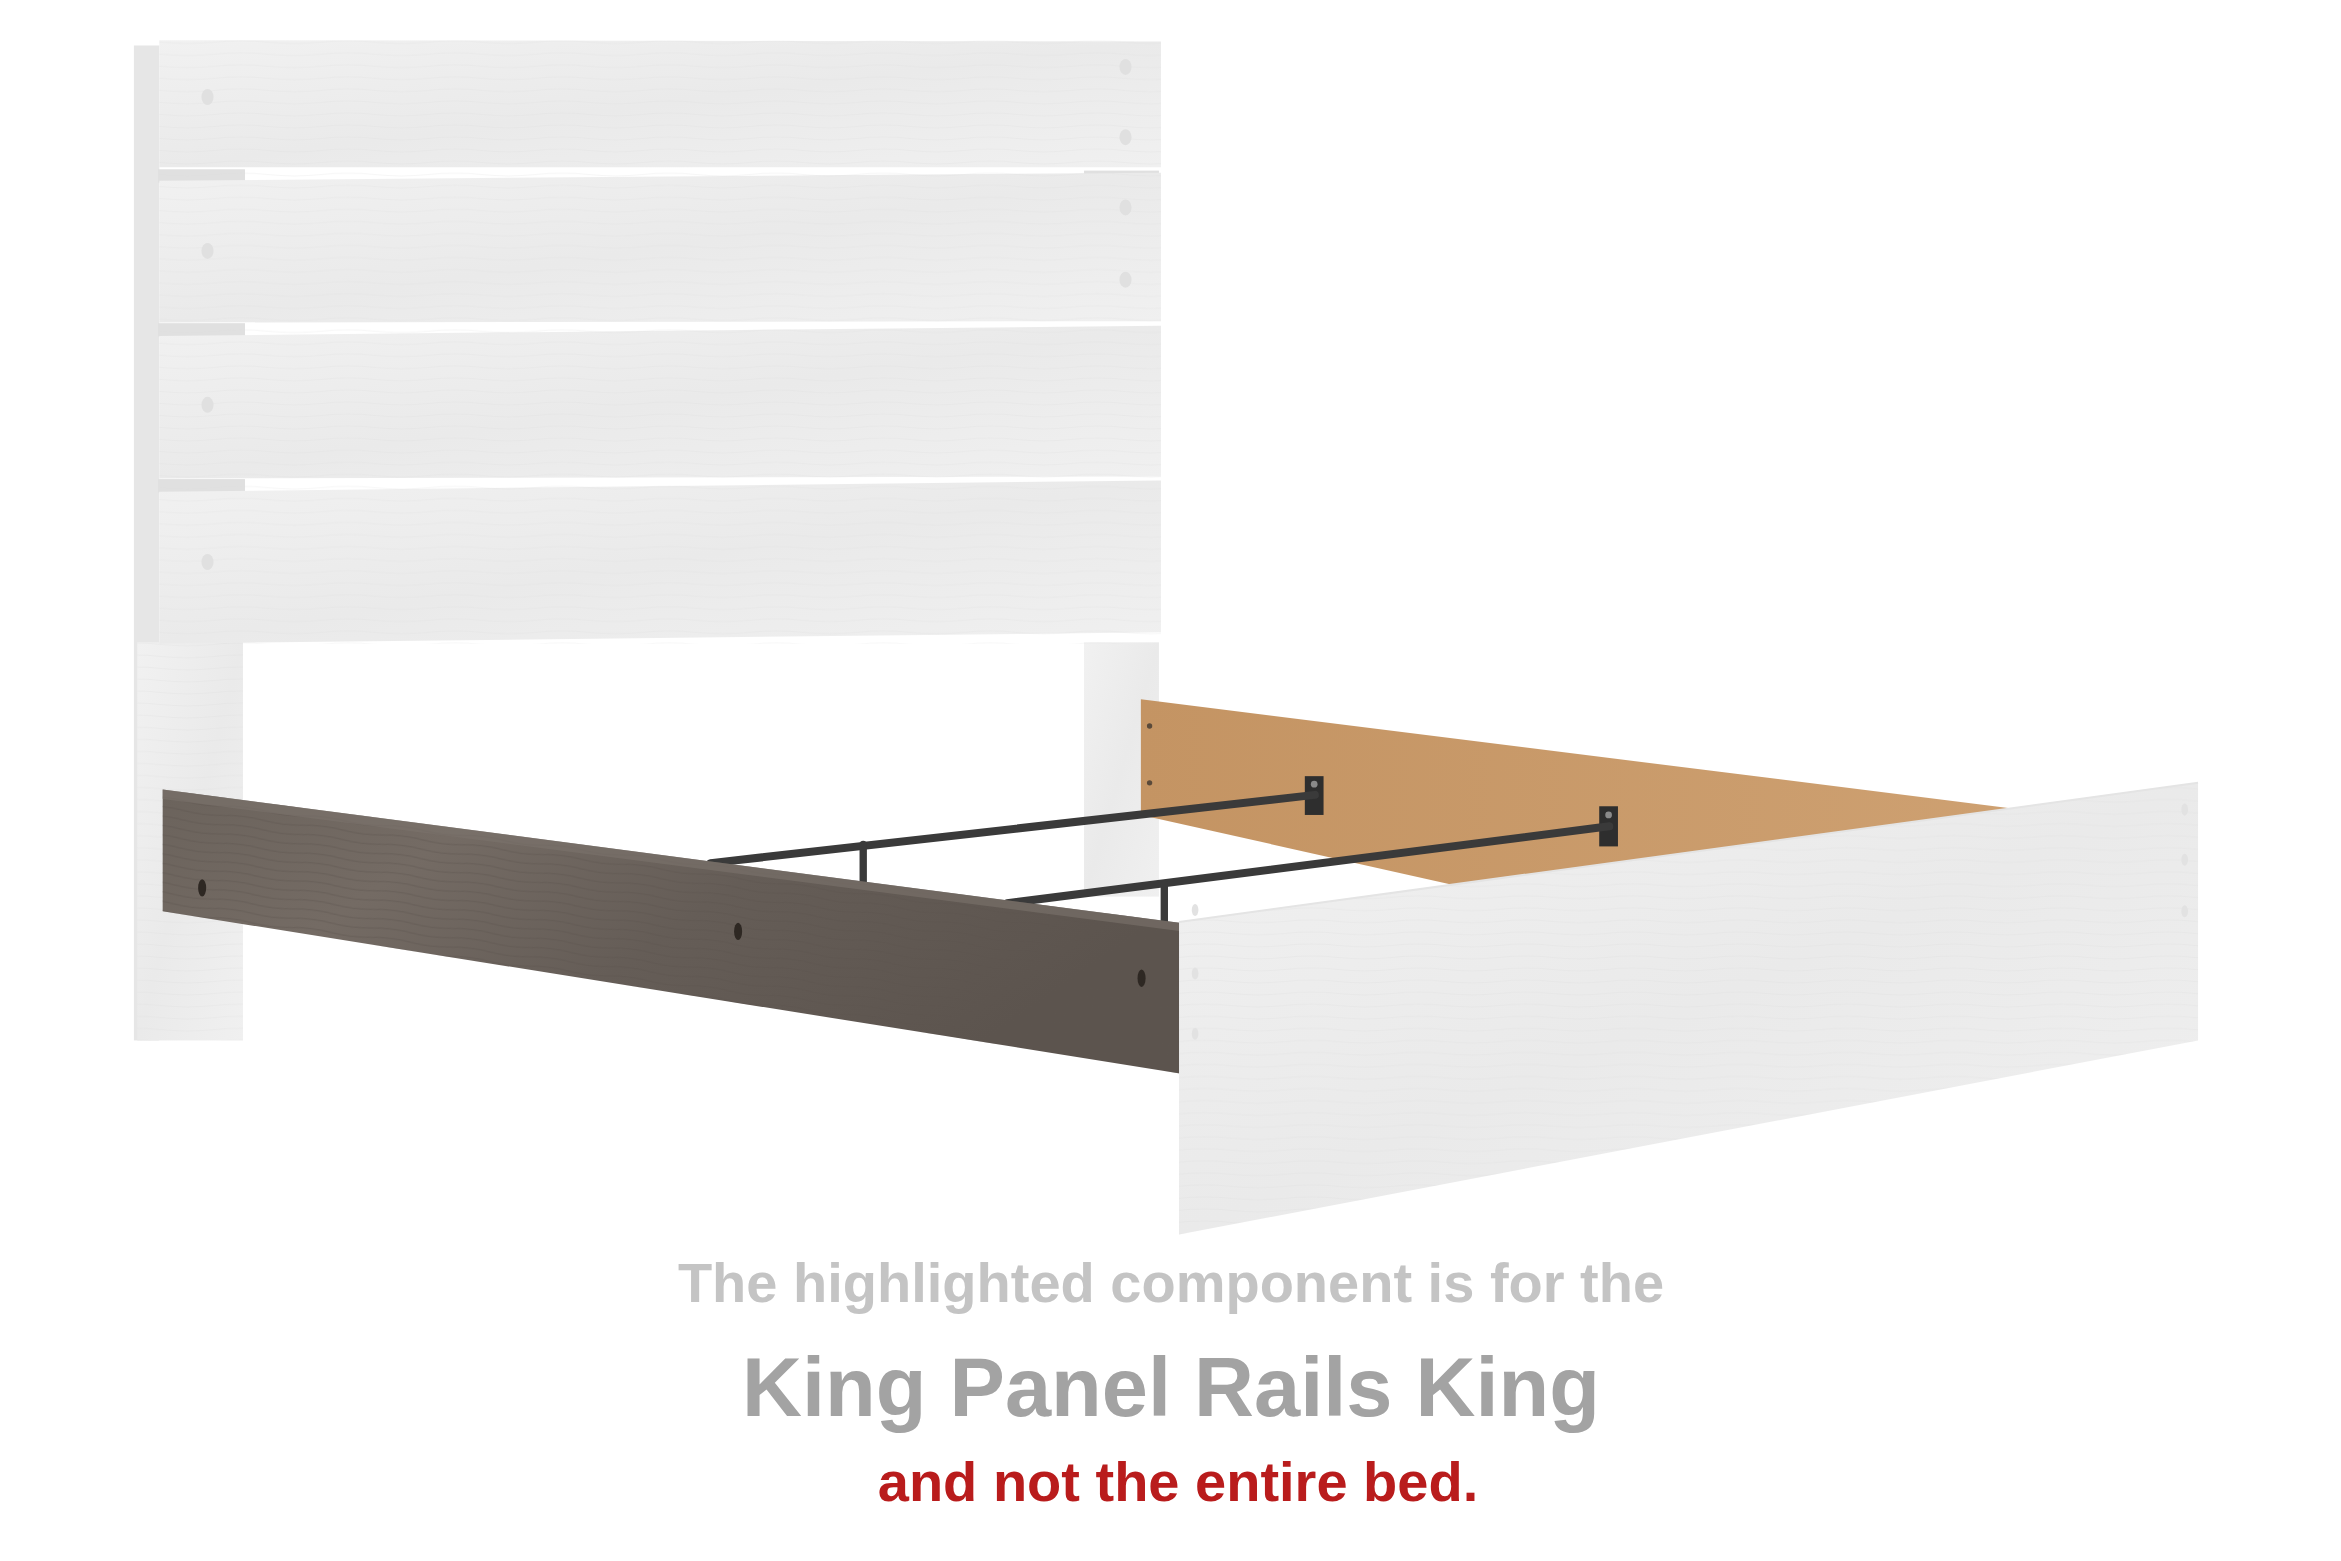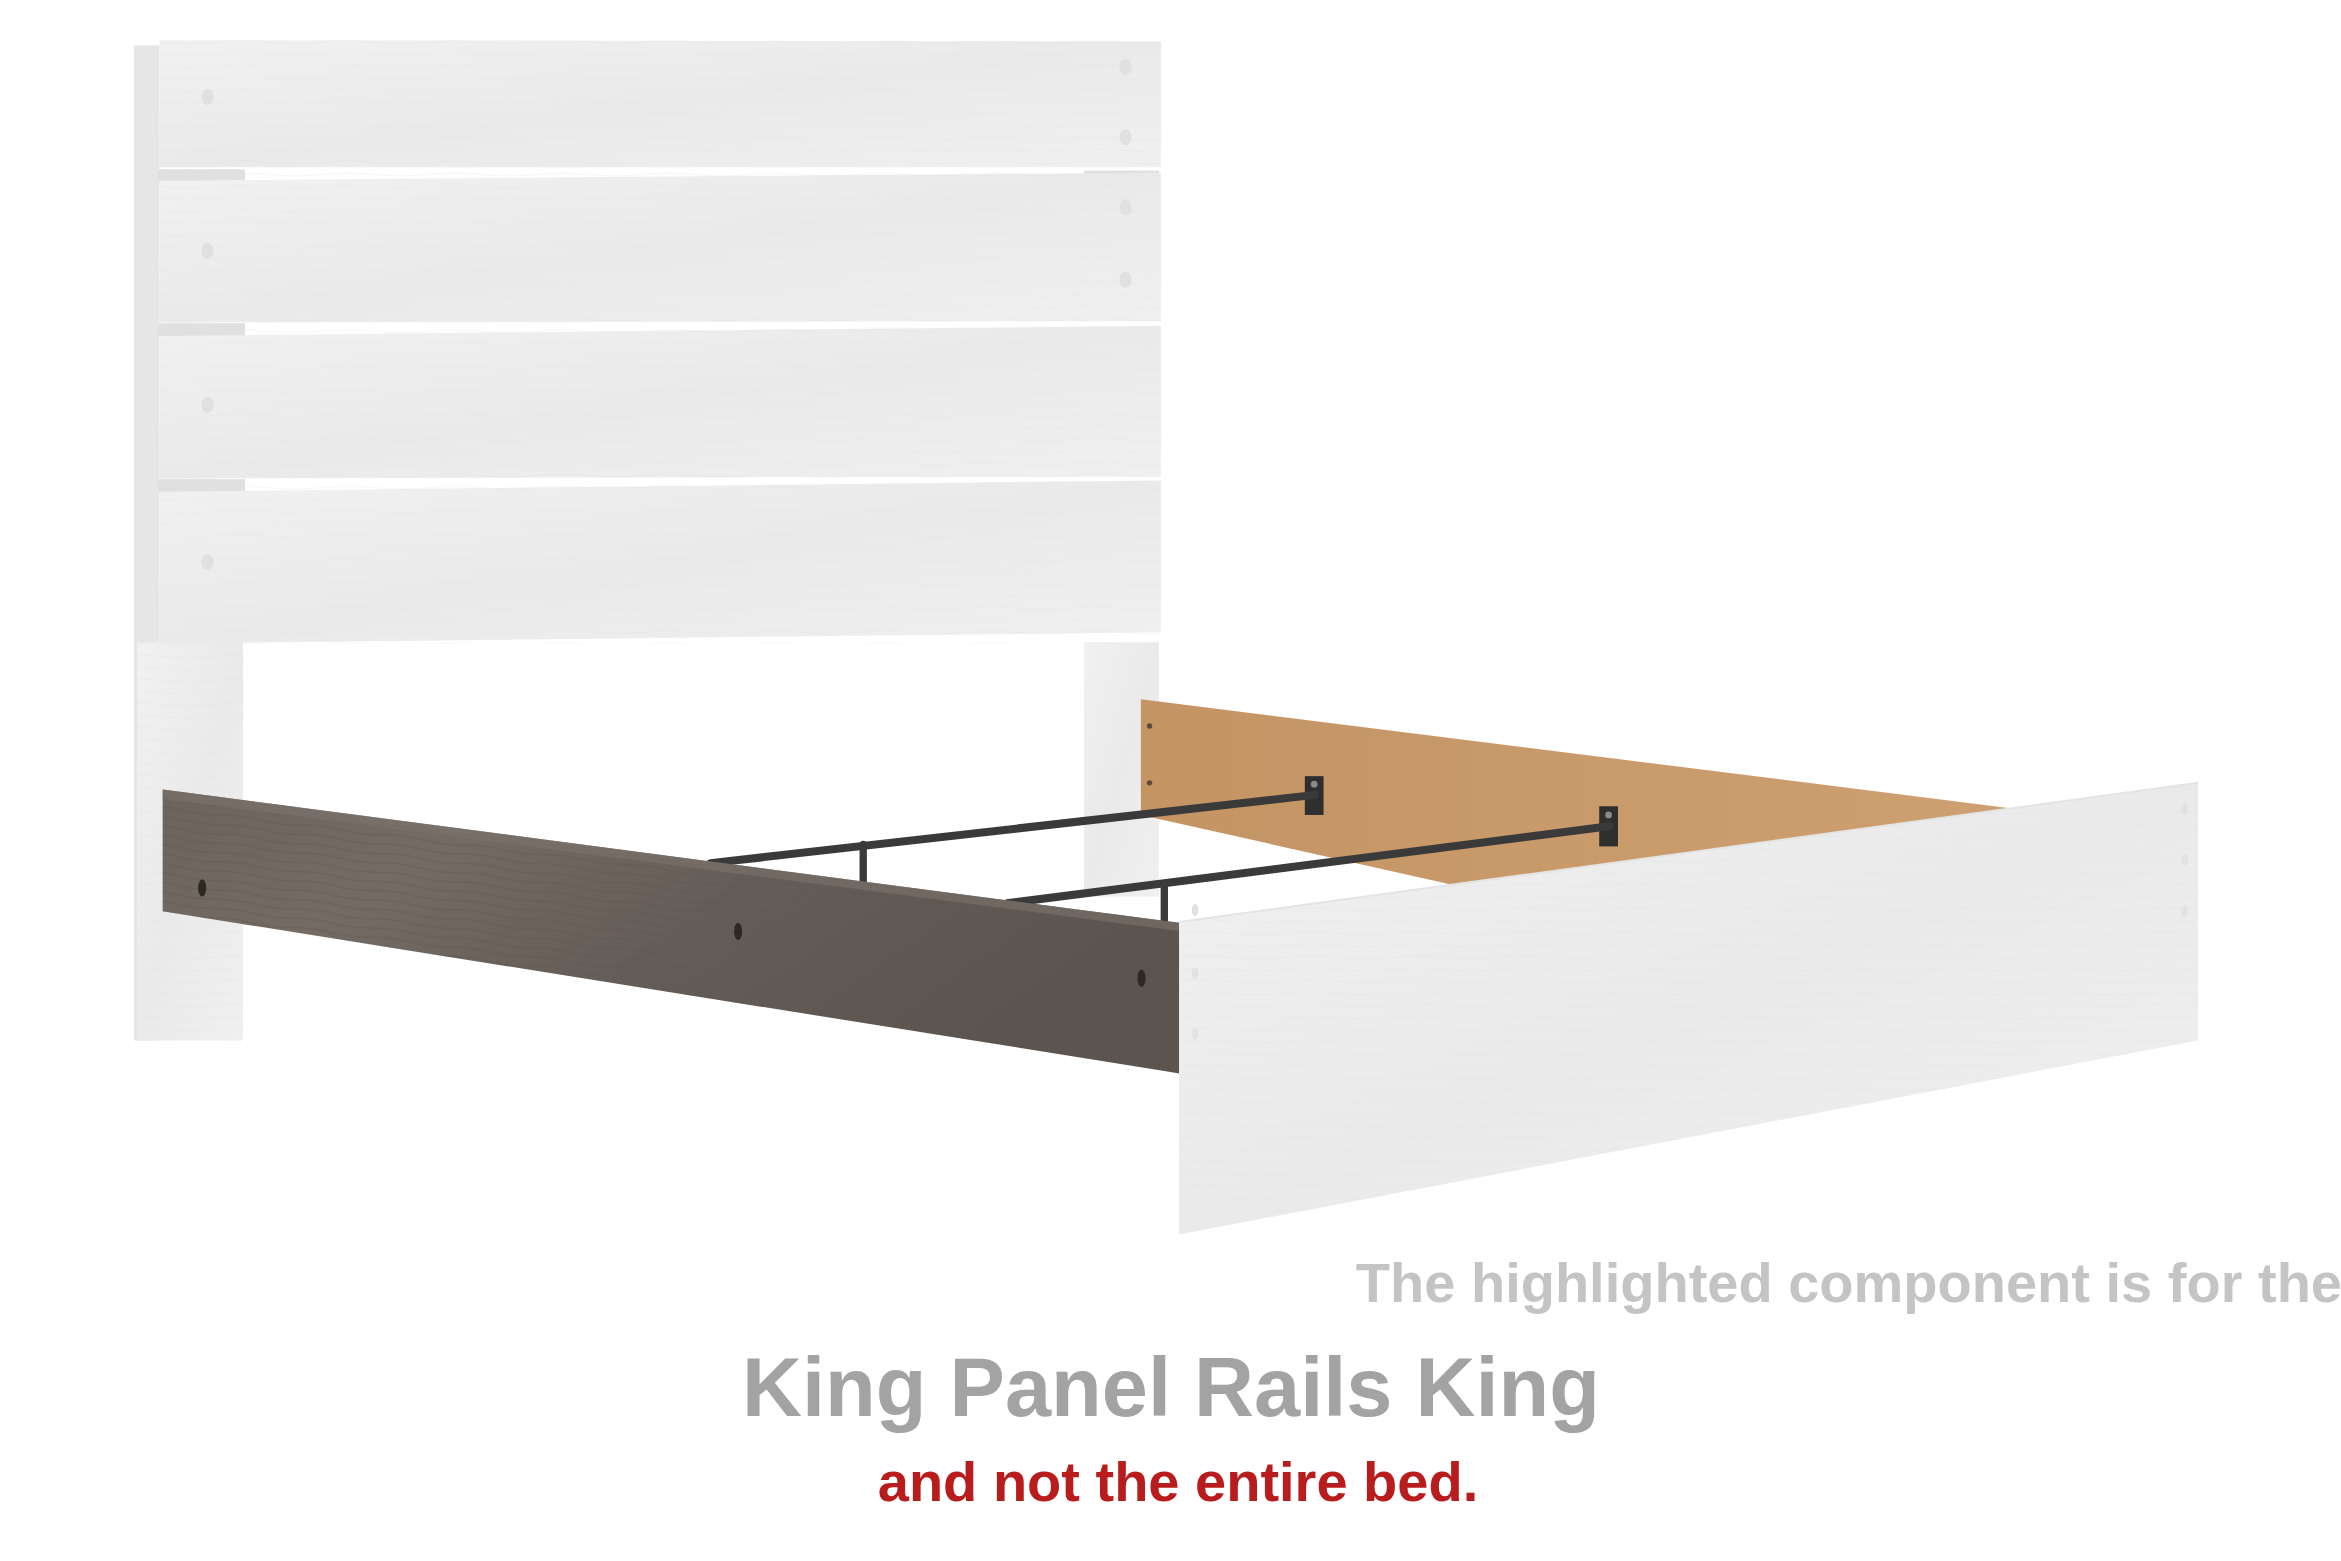--- a/index.html
+++ b/index.html
@@ -110,16 +110,16 @@
       <ellipse cx="1786" cy="1360" rx="5" ry="9"></ellipse>
       <ellipse cx="1786" cy="1455" rx="5" ry="9"></ellipse>
       <ellipse cx="1786" cy="1545" rx="5" ry="9"></ellipse>
       <ellipse cx="3265" cy="1210" rx="5" ry="9"></ellipse>
       <ellipse cx="3265" cy="1285" rx="5" ry="9"></ellipse>
       <ellipse cx="3265" cy="1362" rx="5" ry="9"></ellipse>
     </g>
   </g>
 </svg>
 
-<div class="caption cap-line1" style="color:#c4c4c4;text-align:right;">The highlighted component is for the</div>
+<div class="caption cap-line1" style="color:#c4c4c4;">The highlighted component is for the</div>
 <div class="caption cap-line2" style="color:#a3a3a3;">King Panel Rails King</div>
 <div class="caption cap-line3" style="color:#b91c1c;margin-left:7px;">and not the entire bed.</div>
 
 
 </body></html>

